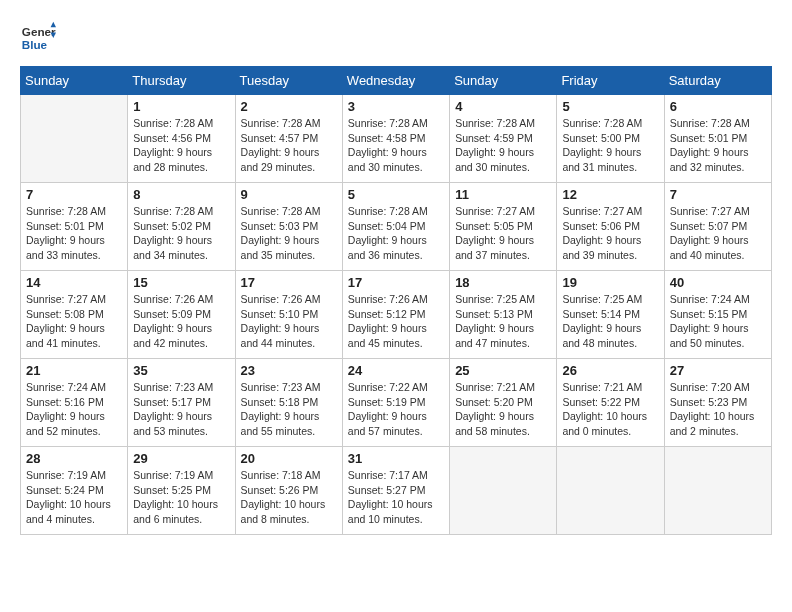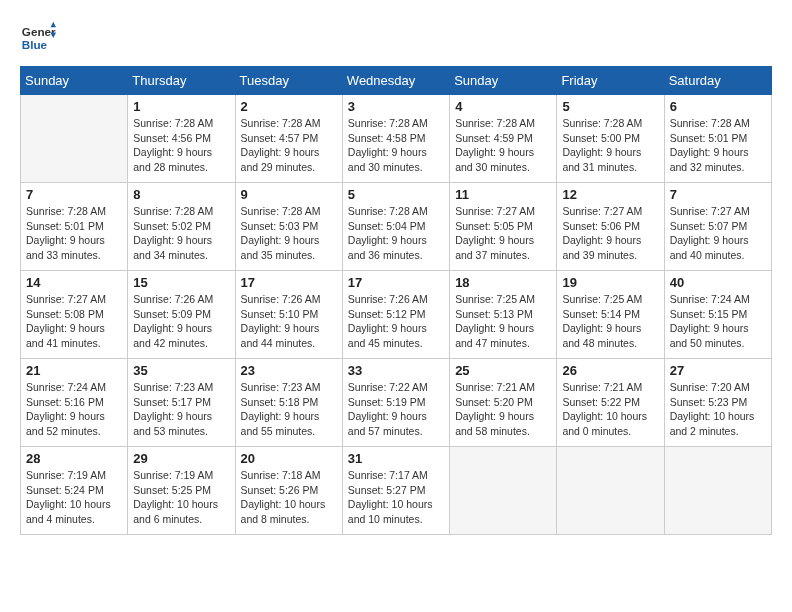--- a/index.html
+++ b/index.html
@@ -200,21 +200,21 @@
         </td>
         <td>
           <span class="day-num">35</span>
           <div class="day-info">Sunrise: 7:23 AM<br>Sunset: 5:17 PM<br>Daylight: 9 hours<br>and 53 minutes.</div>
         </td>
         <td>
           <span class="day-num">23</span>
           <div class="day-info">Sunrise: 7:23 AM<br>Sunset: 5:18 PM<br>Daylight: 9 hours<br>and 55 minutes.</div>
         </td>
         <td>
-          <span class="day-num">33</span>
+          <span class="day-num">24</span>
           <div class="day-info">Sunrise: 7:22 AM<br>Sunset: 5:19 PM<br>Daylight: 9 hours<br>and 57 minutes.</div>
         </td>
         <td>
           <span class="day-num">25</span>
           <div class="day-info">Sunrise: 7:21 AM<br>Sunset: 5:20 PM<br>Daylight: 9 hours<br>and 58 minutes.</div>
         </td>
         <td>
           <span class="day-num">26</span>
           <div class="day-info">Sunrise: 7:21 AM<br>Sunset: 5:22 PM<br>Daylight: 10 hours<br>and 0 minutes.</div>
         </td>

